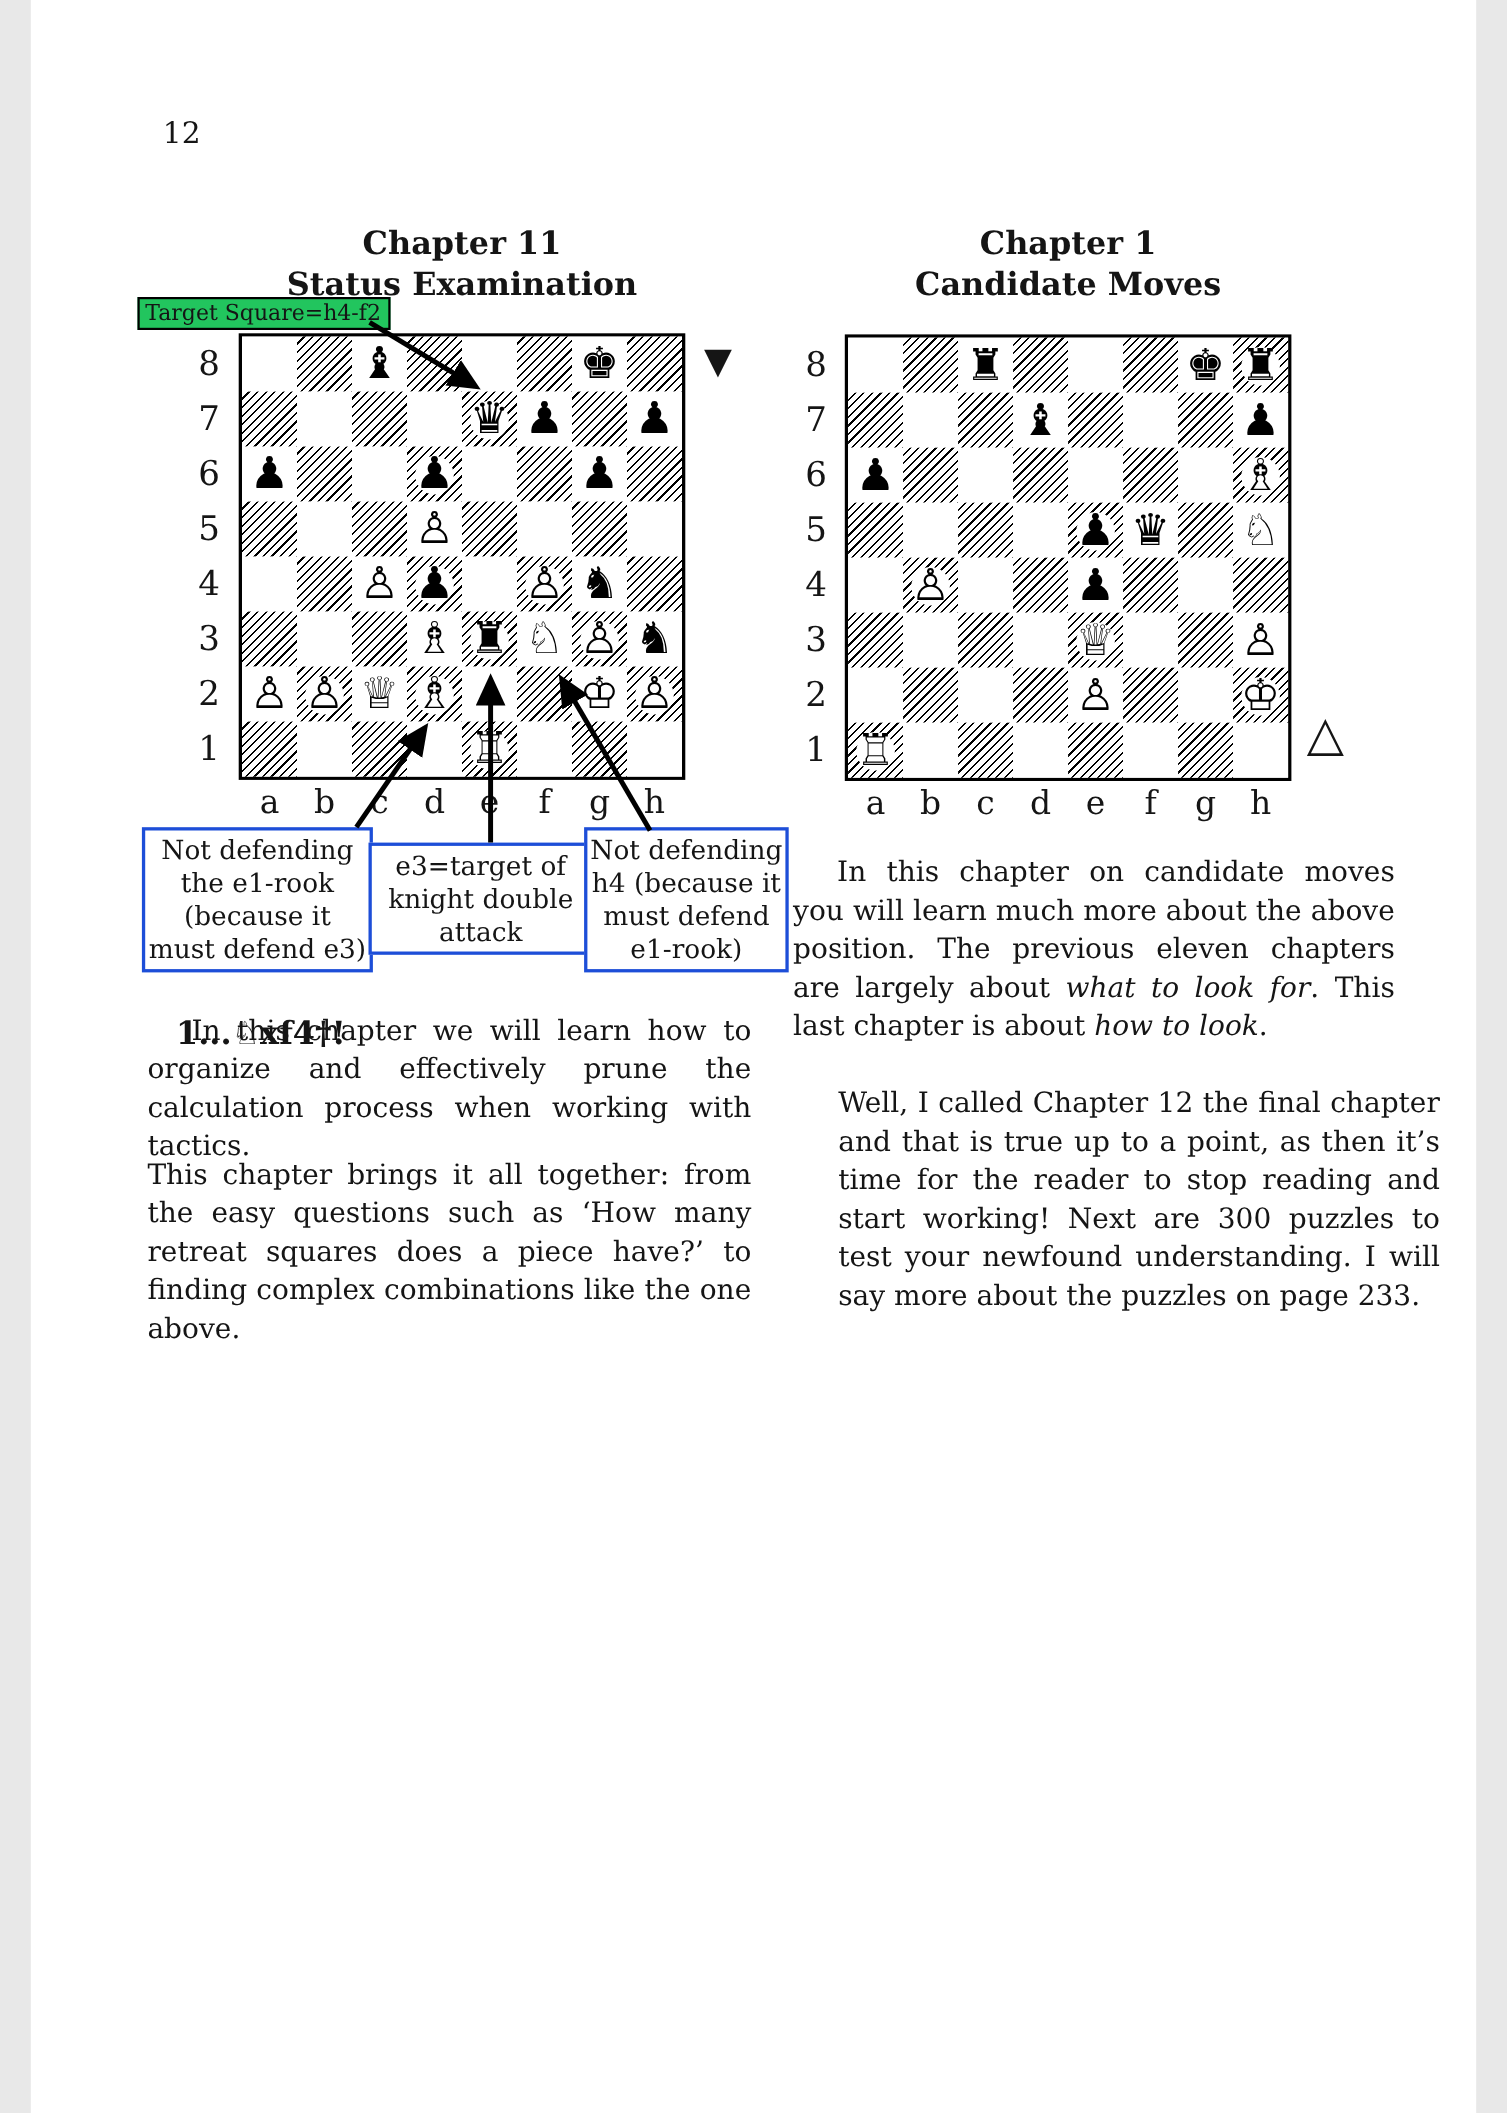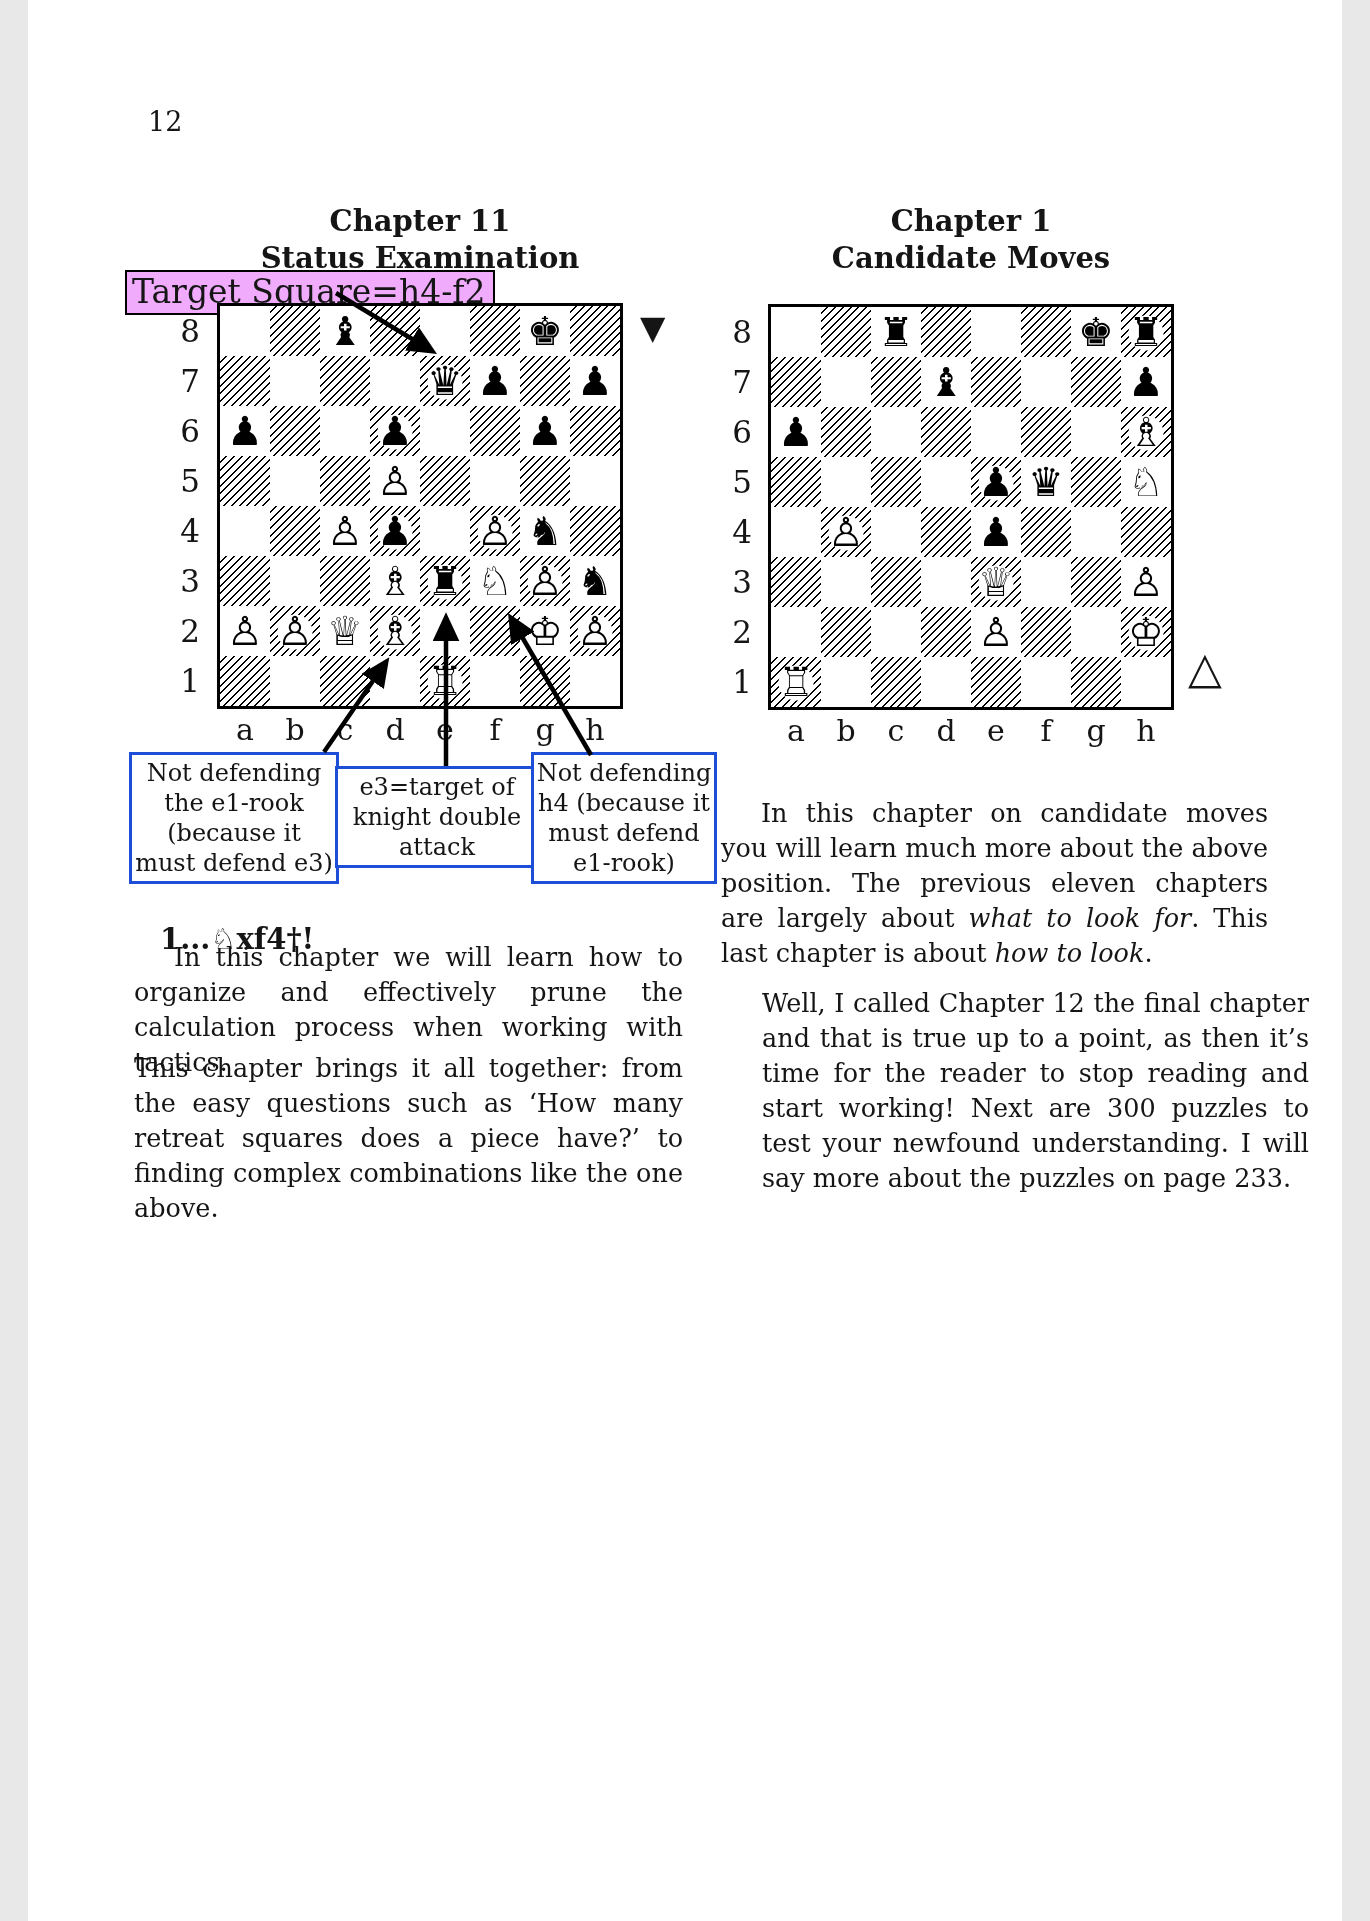--- a/index.html
+++ b/index.html
@@ -19,35 +19,35 @@
   .sq.dark{background:repeating-linear-gradient(135deg,#fff 0 4.1px,#000 4.1px 5.5px);}
   .sq.light{background:#fff;}
   .piece{display:block;width:50px;height:50px;text-align:center;line-height:51px;font-size:40px;
          font-family:"DejaVu Sans",sans-serif;color:#000;
          background:radial-gradient(circle at 25px 26px,#fff 0 17px,rgba(255,255,255,0) 18px);}
   .rank-col{width:44px;text-align:center;font-size:31px;}
   .rank-col div{height:50px;line-height:50px;}
   .file-row{display:grid;grid-template-columns:repeat(8,50px);font-size:30px;}
   .file-row div{text-align:center;height:40px;line-height:40px;}
 
-  .target-box{left:97px;top:270px;border:2px solid #000;background:#f0abfc;padding:0 7px 2px 5px;
-              font-size:33px;white-space:nowrap;}
+  .target-box{left:97px;top:270px;border:2px solid #000;background:#22c55e;padding:0 7px 2px 5px;
+              font-size:20px;white-space:nowrap;}
   .to-move-black{left:612px;top:308px;font-size:33px;font-family:"DejaVu Sans",sans-serif;}
   .to-move-white{left:1160px;top:642px;font-size:44px;font-family:"DejaVu Sans",sans-serif;}
 
   .callout{border:3px solid #1d4ed8;background:#fff;text-align:center;font-size:24px;line-height:30px;
            padding:3px 2px;}
   .callout-1{left:101px;top:752px;width:200px;}
   .callout-2{left:307px;top:766px;width:194px;}
   .callout-3{left:503px;top:752px;width:176px;}
 
   .move-line{left:132px;top:882px;font-weight:bold;font-size:29px;
              font-family:"DejaVu Serif","DejaVu Sans",serif;margin-top:40px;}
   .body-text{width:549px;font-size:25.5px;line-height:35px;text-align:justify;margin:0;}
-  .body-text.indent{text-indent:40px;margin-top:20px;}
+  .body-text.indent{text-indent:40px;}
   .para-l1{left:106px;top:920px;}
   .para-l2{left:106px;top:1051px;}
   .para-r1{left:693px;top:776px;width:547px;}
   .para-r2{left:734px;top:986px;width:547px;}
   .arrows{left:0;top:0;pointer-events:none;}
 </style>
 </head>
 <body>
 
 <div class="page">

